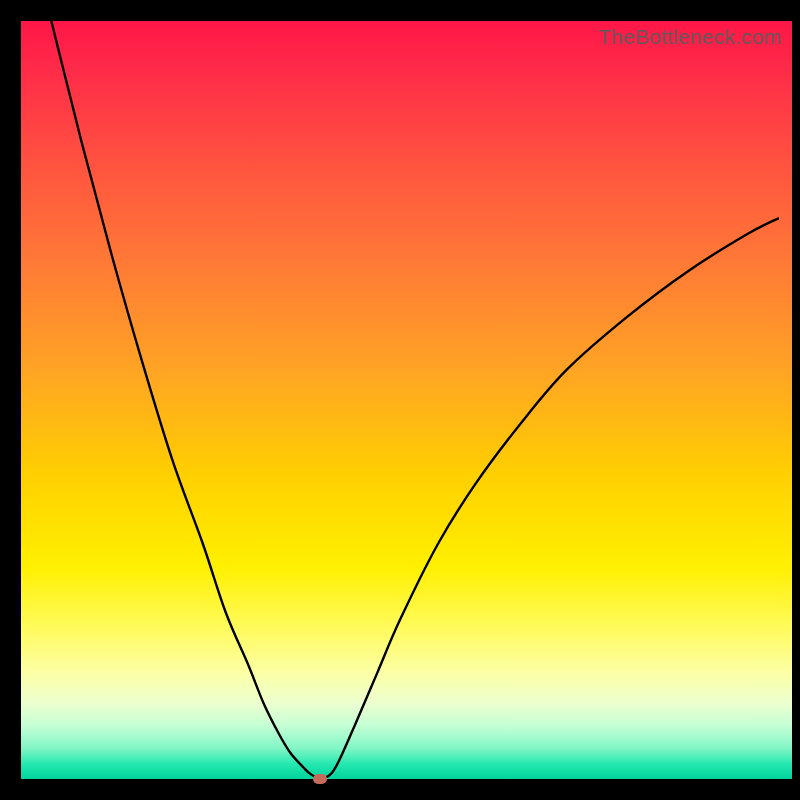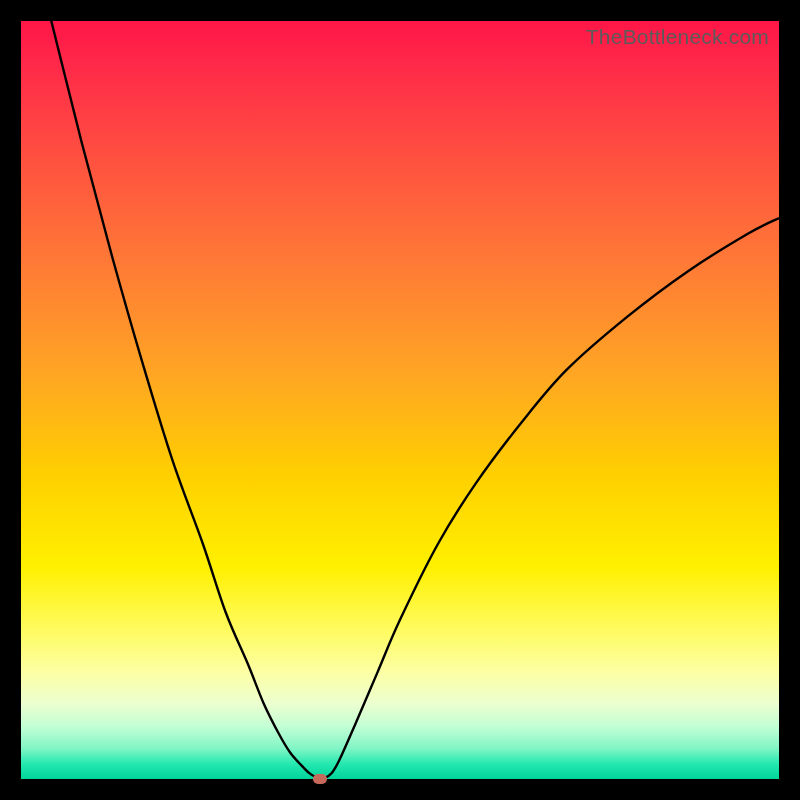--- a/index.html
+++ b/index.html
@@ -34,20 +34,21 @@
       #ffd000 60%,
       #fff000 72%,
       #fffb5c 80%,
       #fcffa5 86%,
       #ecffcf 90%,
       #c4ffd5 93%,
       #80f5c5 96%,
       #25e8b0 98%,
       #00d49b 100%
     );
+    padding-left: 13px;
   }
   .watermark {
     position: absolute;
     top: 4px;
     right: 10px;
     color: #5b5b5b;
     font-size: 21px;
     font-weight: 400;
     letter-spacing: 0.2px;
     user-select: none;

